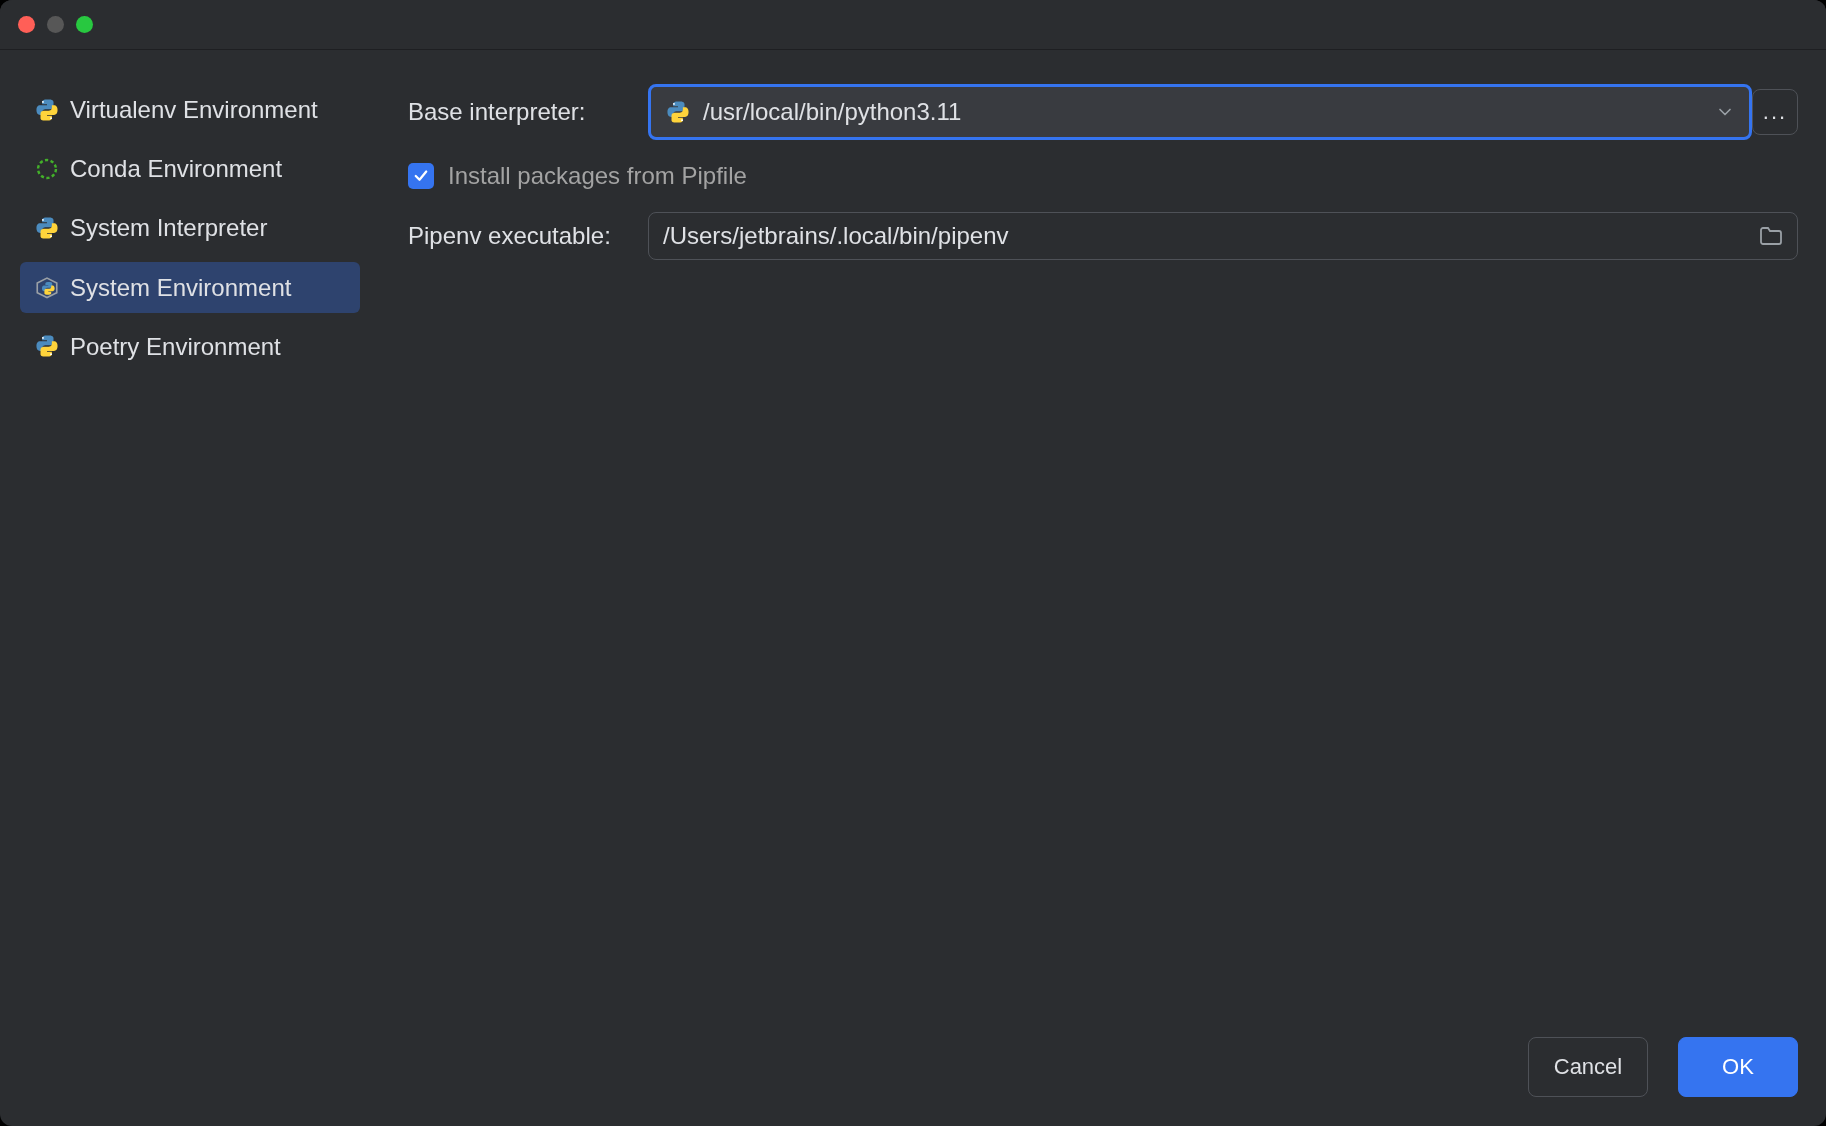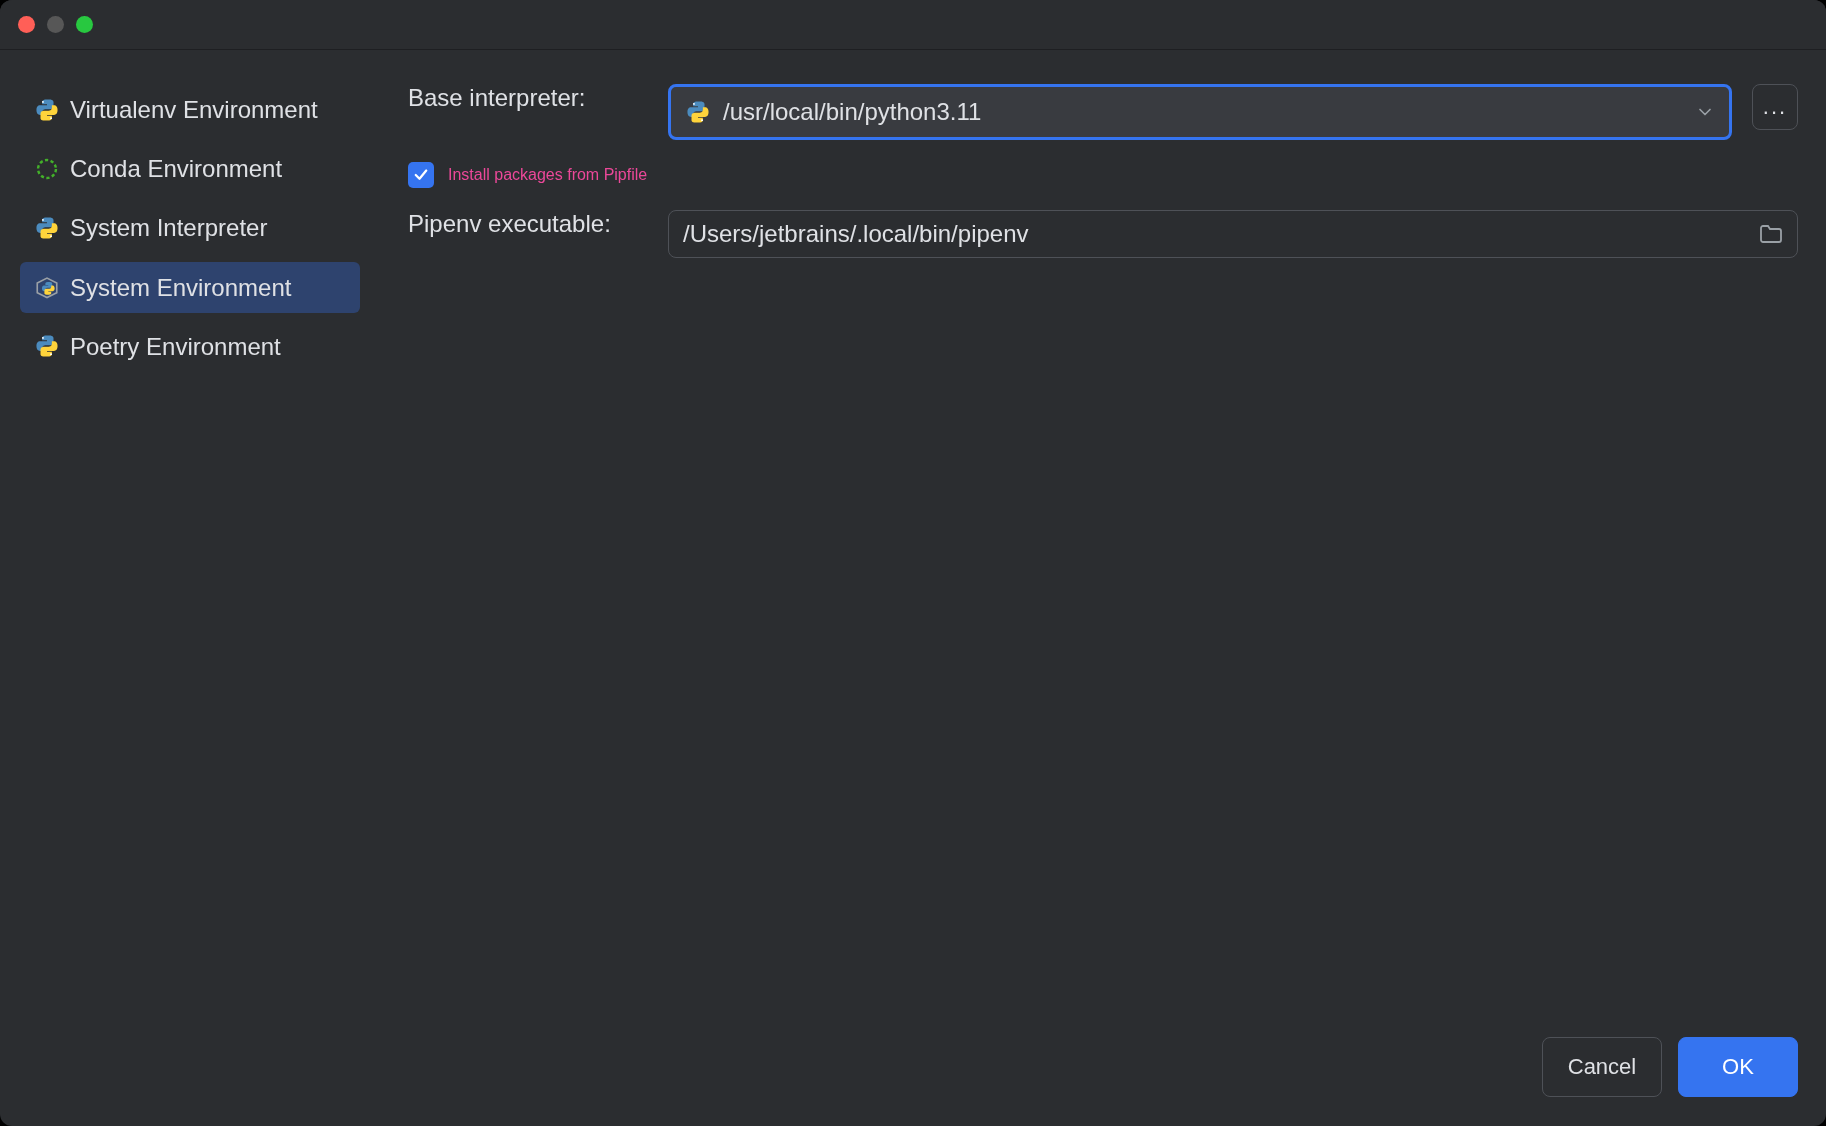--- a/index.html
+++ b/index.html
@@ -96,22 +96,21 @@
   }
   .main {
     flex: 1;
     padding: 14px 28px 14px 28px;
     display: flex;
     flex-direction: column;
     gap: 22px;
   }
   .form-row {
     display: flex;
-    align-items: flex-start;
-    gap: 20px;
+    align-items: center;
   }
   .form-label {
     width: 240px;
     color: #dfe1e5;
     font-size: 24px;
     flex-shrink: 0;
   }
   .dropdown {
     flex: 1;
     height: 56px;
@@ -158,22 +157,22 @@
     height: 26px;
     border-radius: 5px;
     background: #3574f0;
     display: inline-flex;
     align-items: center;
     justify-content: center;
     cursor: pointer;
   }
   .checkbox svg { width: 18px; height: 18px; }
   .checkbox-label {
-    color: #ec4899;
-    font-size: 16px;
+    color: #a3a3a3;
+    font-size: 24px;
   }
   .text-input {
     flex: 1;
     height: 48px;
     background: transparent;
     border: 1.5px solid #4e5157;
     border-radius: 8px;
     display: flex;
     align-items: center;
     padding: 0 14px;
@@ -215,20 +214,21 @@
   }
   .btn-secondary {
     background: transparent;
     border: 1.5px solid #4e5157;
     color: #dfe1e5;
   }
   .btn-primary {
     background: #3574f0;
     border: 1.5px solid #3574f0;
     color: #fff;
+    margin-left: 14px;
   }
 </style>
 </head>
 <body>
 
 <div class="window">
   <div class="titlebar">
     <div class="traffic-lights">
       <div class="traffic-light tl-close"></div>
       <div class="traffic-light tl-min"></div>

